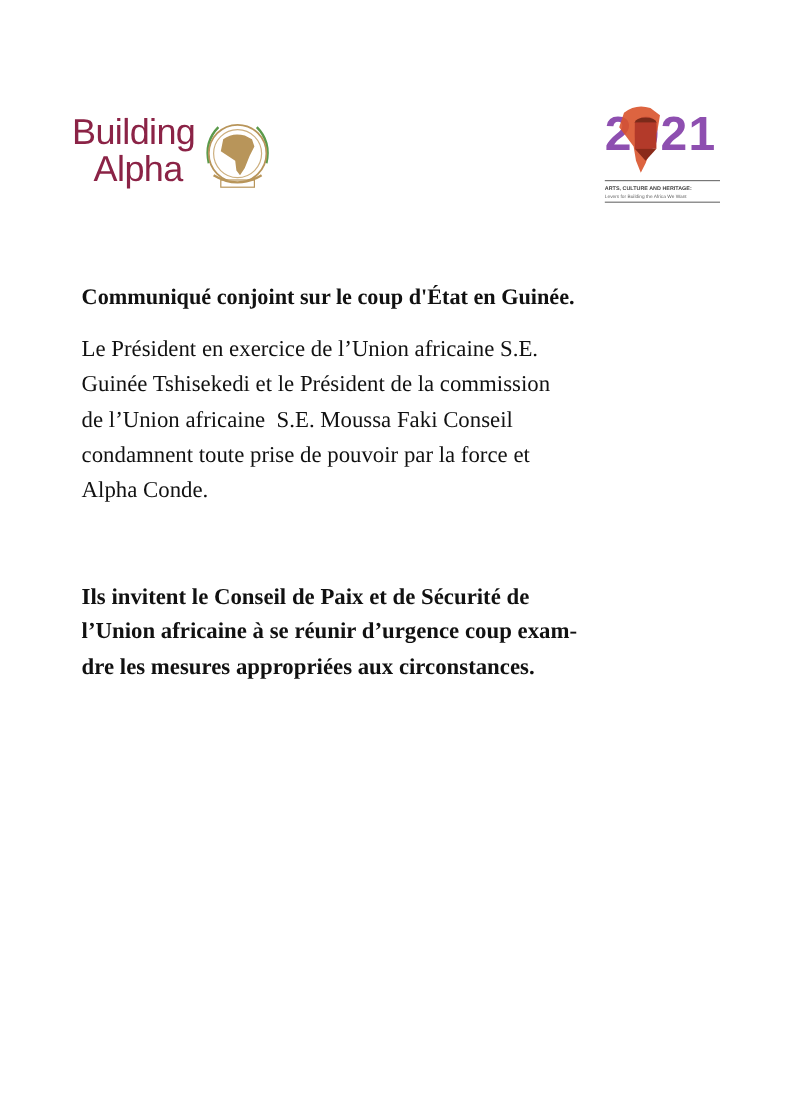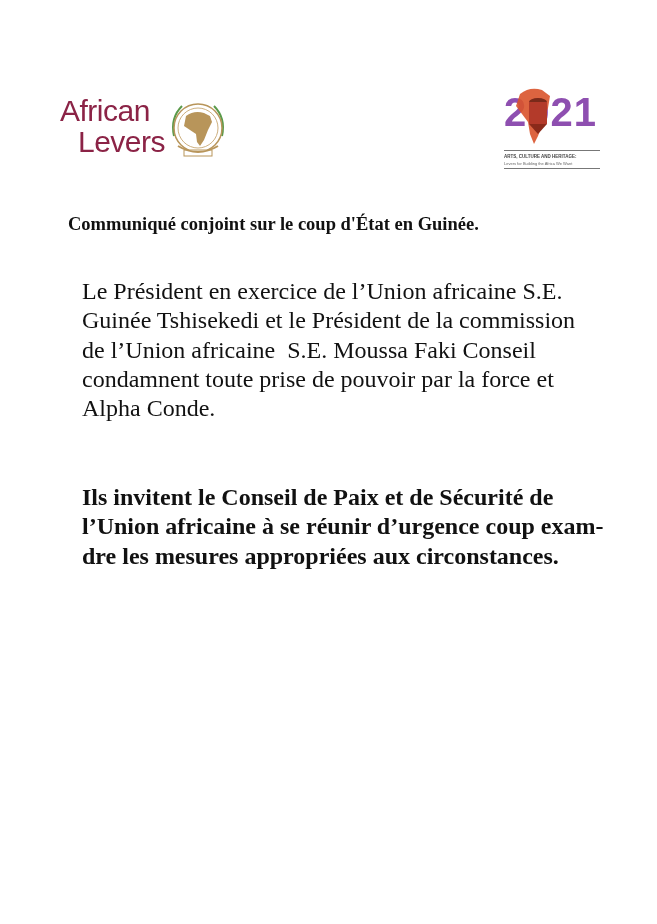--- a/index.html
+++ b/index.html
@@ -8,33 +8,33 @@
   .au-text { position: absolute; left: 0; top: 0; font-family: "Liberation Sans", sans-serif; color: #8b2346; font-size: 30px; line-height: 30px; letter-spacing: -0.5px; }
   .au-text div { height: 31px; }
   .au-text .line2 { padding-left: 18px; }
   .au-emblem { position: absolute; left: 104px; top: 0px; width: 68px; height: 66px; }
   .y2021 { position: absolute; left: 496px; top: 82px; width: 110px; height: 100px; }
   .y2021-num { position: absolute; left: 8px; top: 8px; font-family: "Liberation Sans", sans-serif; font-weight: bold; font-size: 40px; color: #8e4fb0; letter-spacing: 1px; }
   .y2021-africa { position: absolute; left: 18px; top: 2px; width: 42px; height: 66px; }
   .y2021-rule { position: absolute; left: 8px; width: 96px; height: 1px; background: #777; }
   .y2021-cap { position: absolute; left: 8px; width: 96px; font-family: "Liberation Sans", sans-serif; font-size: 4.5px; font-weight: bold; color: #444; text-align: left; white-space: nowrap; overflow: hidden; }
   .y2021-sub { position: absolute; left: 8px; width: 96px; font-family: "Liberation Sans", sans-serif; font-size: 4px; color: #666; white-space: nowrap; overflow: hidden; }
-  .title { position: absolute; left: 68px; top: 214px; font-weight: bold; font-size: 18.5px; white-space: nowrap; }
-  .para { position: absolute; left: 68px; font-size: 24px; line-height: 29.3px; margin-left: 14px; }
+  .title { position: absolute; left: 68px; top: 238px; font-weight: bold; font-size: 18.5px; white-space: nowrap; }
+  .para { position: absolute; left: 68px; font-size: 19px; line-height: 29.3px; }
   .para div { white-space: nowrap; }
   .p1 { top: 277px; }
   .p2 { top: 483px; font-weight: bold; }
 </style>
 </head>
 <body>
 
 <div class="au-logo">
   <div class="au-text">
-    <div>African</div>
-    <div class="line2">Levers</div>
+    <div>Building</div>
+    <div class="line2">Alpha</div>
   </div>
   <svg class="au-emblem" viewBox="0 0 68 66">
     <path d="M10 40 Q6 22 18 10" stroke="#5a9a4a" stroke-width="2" fill="none"></path>
     <path d="M58 40 Q62 22 50 10" stroke="#5a9a4a" stroke-width="2" fill="none"></path>
     <circle cx="34" cy="32" r="24" fill="none" stroke="#b8955a" stroke-width="1.5"></circle>
     <circle cx="34" cy="32" r="20" fill="none" stroke="#cdb080" stroke-width="1"></circle>
     <path d="M22 20 Q30 14 40 17 L46 20 L48 26 L44 34 L40 44 L36 50 L33 46 L32 38 L26 34 L20 30 Z" fill="#b8955a"></path>
     <rect x="20" y="54" width="28" height="6" fill="#fff" stroke="#b8955a" stroke-width="1"></rect>
     <path d="M14 50 Q34 62 54 50" stroke="#b8955a" stroke-width="2" fill="none"></path>
   </svg>

